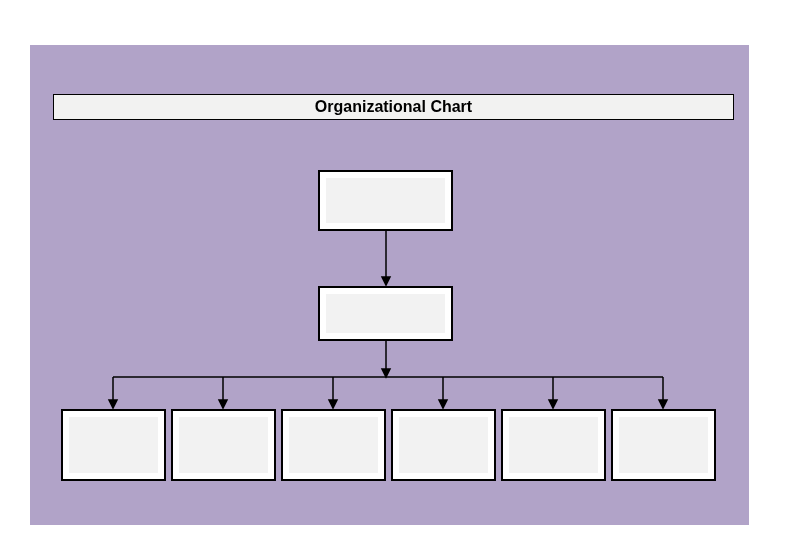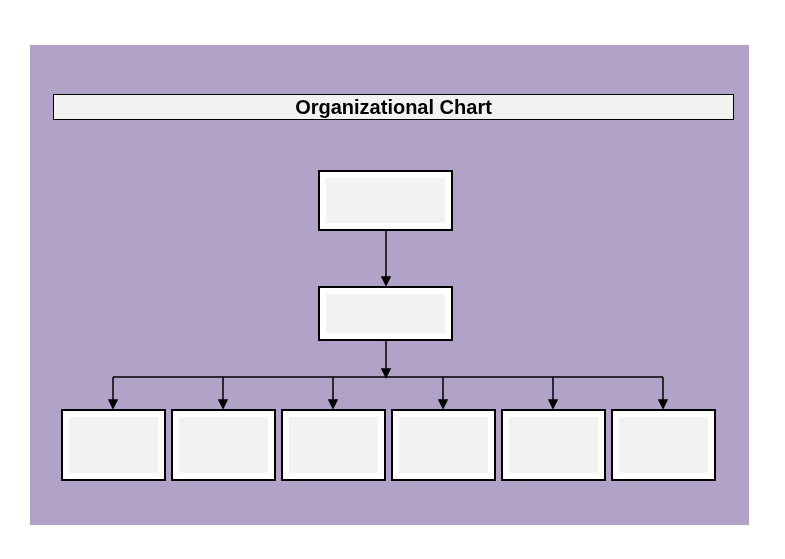--- a/index.html
+++ b/index.html
@@ -28,21 +28,21 @@
   }
   .title-bar{
     position:absolute;
     left:53px;top:94px;width:681px;height:26px;
     background:var(--c-bar-fill);
     border:1px solid var(--c-bar-border);
     box-sizing:border-box;
     display:flex;align-items:center;justify-content:center;
   }
   .title-text{
-    font-size:20px;font-weight:bold;color:var(--c-title-text);
+    font-size:16px;font-weight:bold;color:var(--c-title-text);
     letter-spacing:0px;white-space:nowrap;
   }
   .node{
     position:absolute;
     background:var(--c-node-bg);
     border:2px solid var(--c-node-border);
     box-sizing:border-box;
   }
   .node-inner{
     position:absolute;

